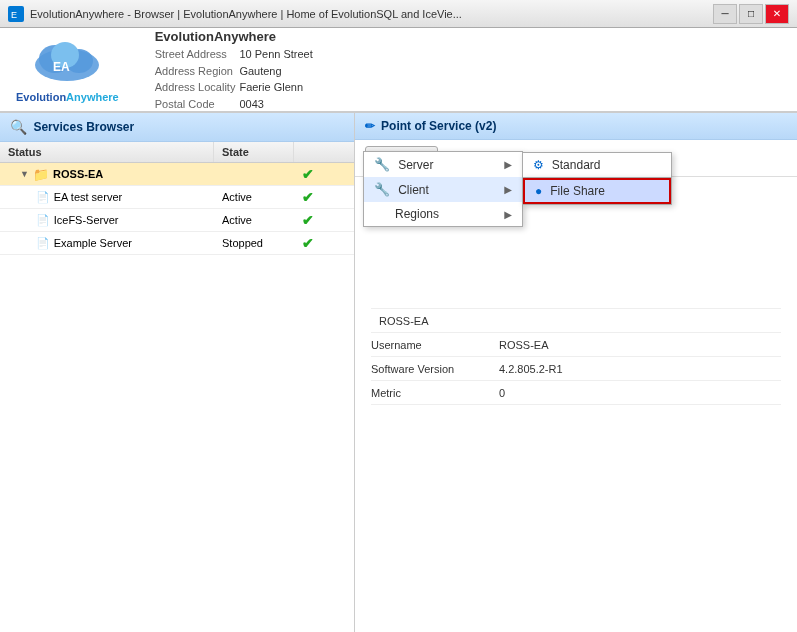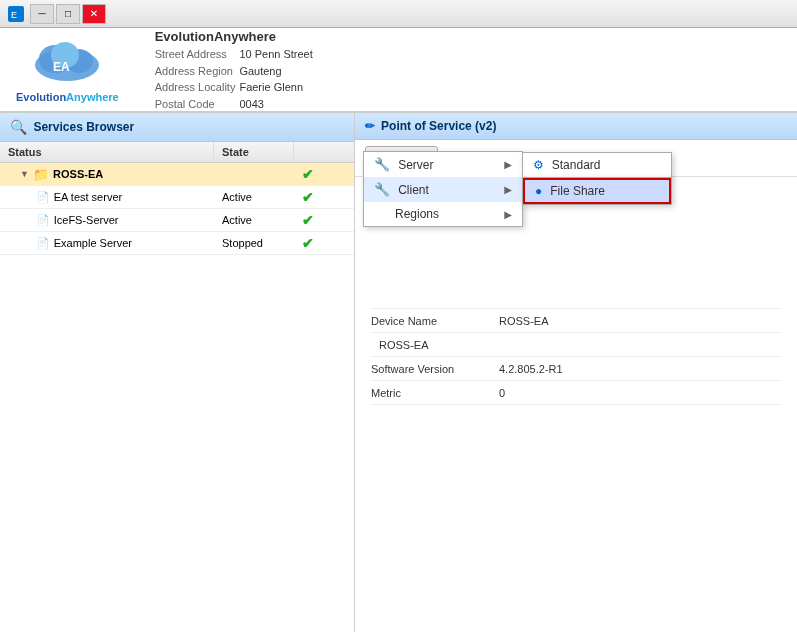--- a/index.html
+++ b/index.html
@@ -238,20 +238,21 @@
 </head>
 <body>
 
 <div class="title-bar">
   <div class="title-bar-icon">
     <svg width="14" height="14" viewBox="0 0 14 14">
         <rect width="14" height="14" fill="#0078d4" rx="2"></rect>
         <text x="2" y="11" fill="white" font-size="9" font-family="sans-serif">E</text>
       </svg>
   </div>
+  <span class="title-bar-text">EvolutionAnywhere - Browser | EvolutionAnywhere | Home of EvolutionSQL and IceVie...</span>
   <div class="title-bar-controls">
     <div class="title-btn">─</div>
     <div class="title-btn">□</div>
     <div class="title-btn close">✕</div>
   </div>
 </div>
 
 <div class="app-header">
   <div class="logo-area">
     <svg class="cloud" width="80" height="52" viewBox="0 0 80 52">
@@ -404,24 +405,24 @@
         <span>Regions</span>
         <span class="menu-arrow">▶</span>
       </div>
     </div>
 
     <div class="detail-form" style="margin-top: 100px;">
       <div class="form-row">
         <span class="form-value"></span>
       </div>
       <div class="form-row">
-        <span class="form-label">Device Name</span>
         <span class="form-value">ROSS-EA</span>
       </div>
       <div class="form-row">
+        <span class="form-label">Username</span>
         <span class="form-value">ROSS-EA</span>
       </div>
       <div class="form-row">
         <span class="form-label">Software Version</span>
         <span class="form-value">4.2.805.2-R1</span>
       </div>
       <div class="form-row">
         <span class="form-label">Metric</span>
         <span class="form-value">0</span>
       </div>

